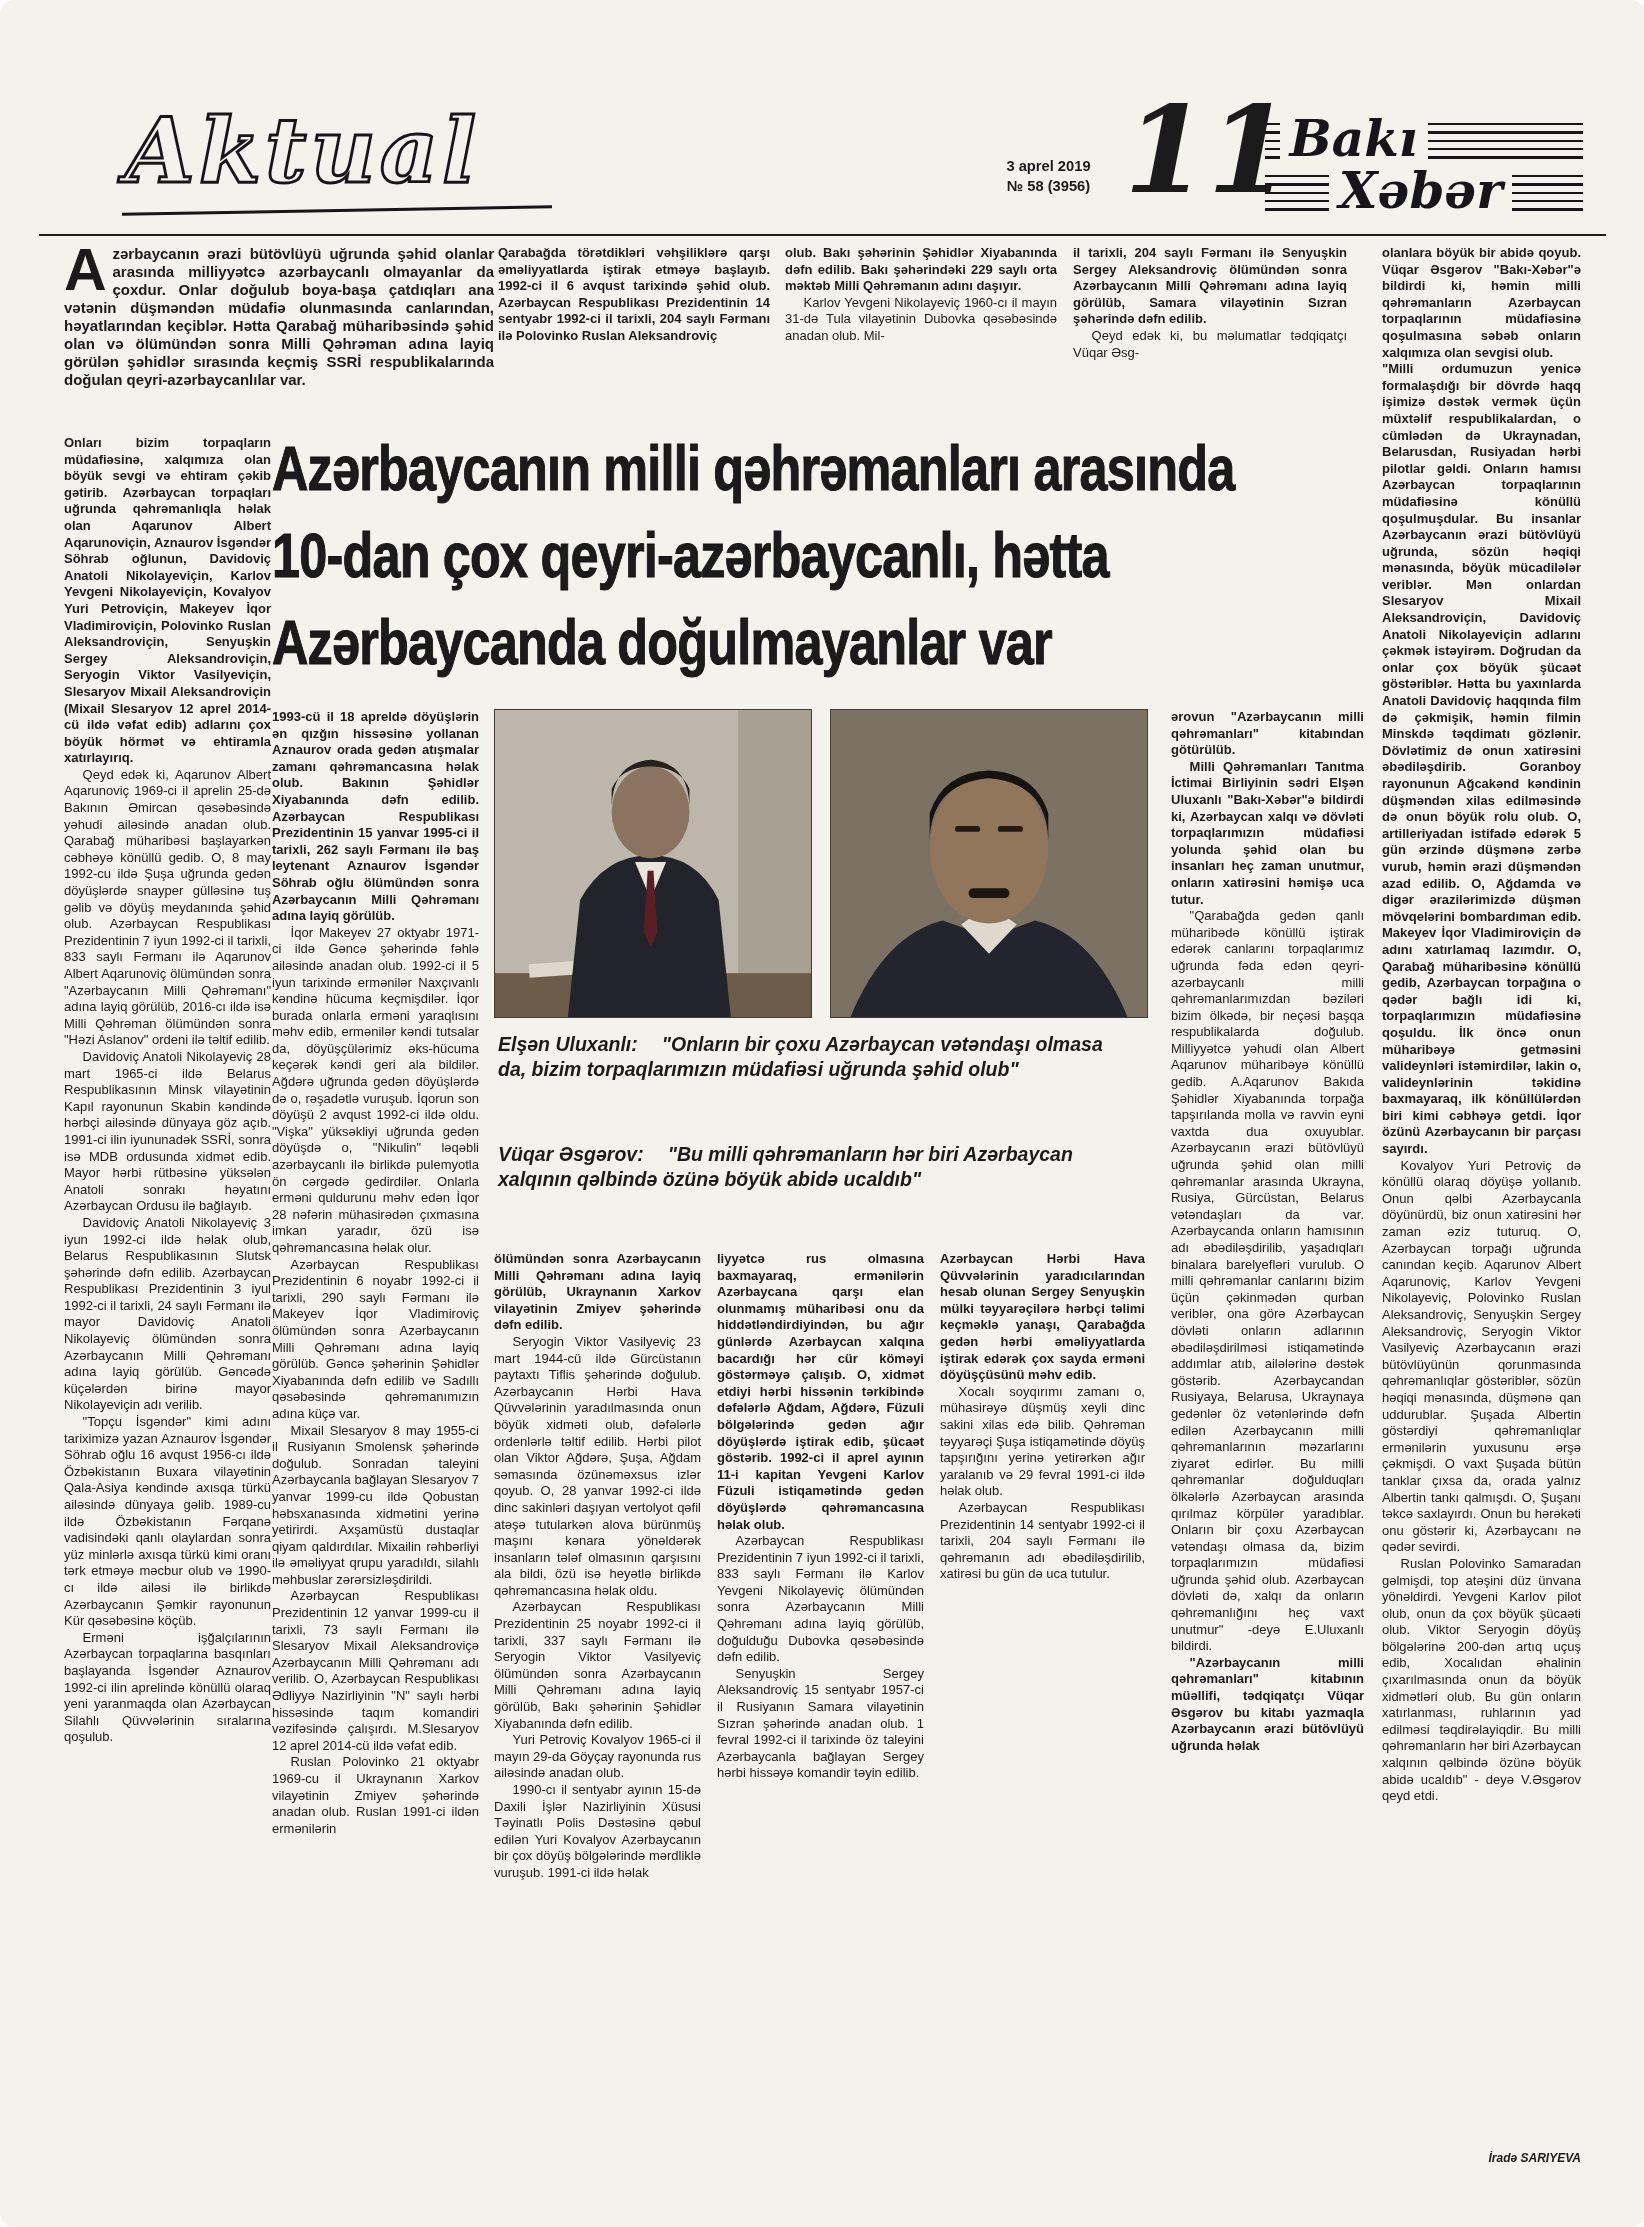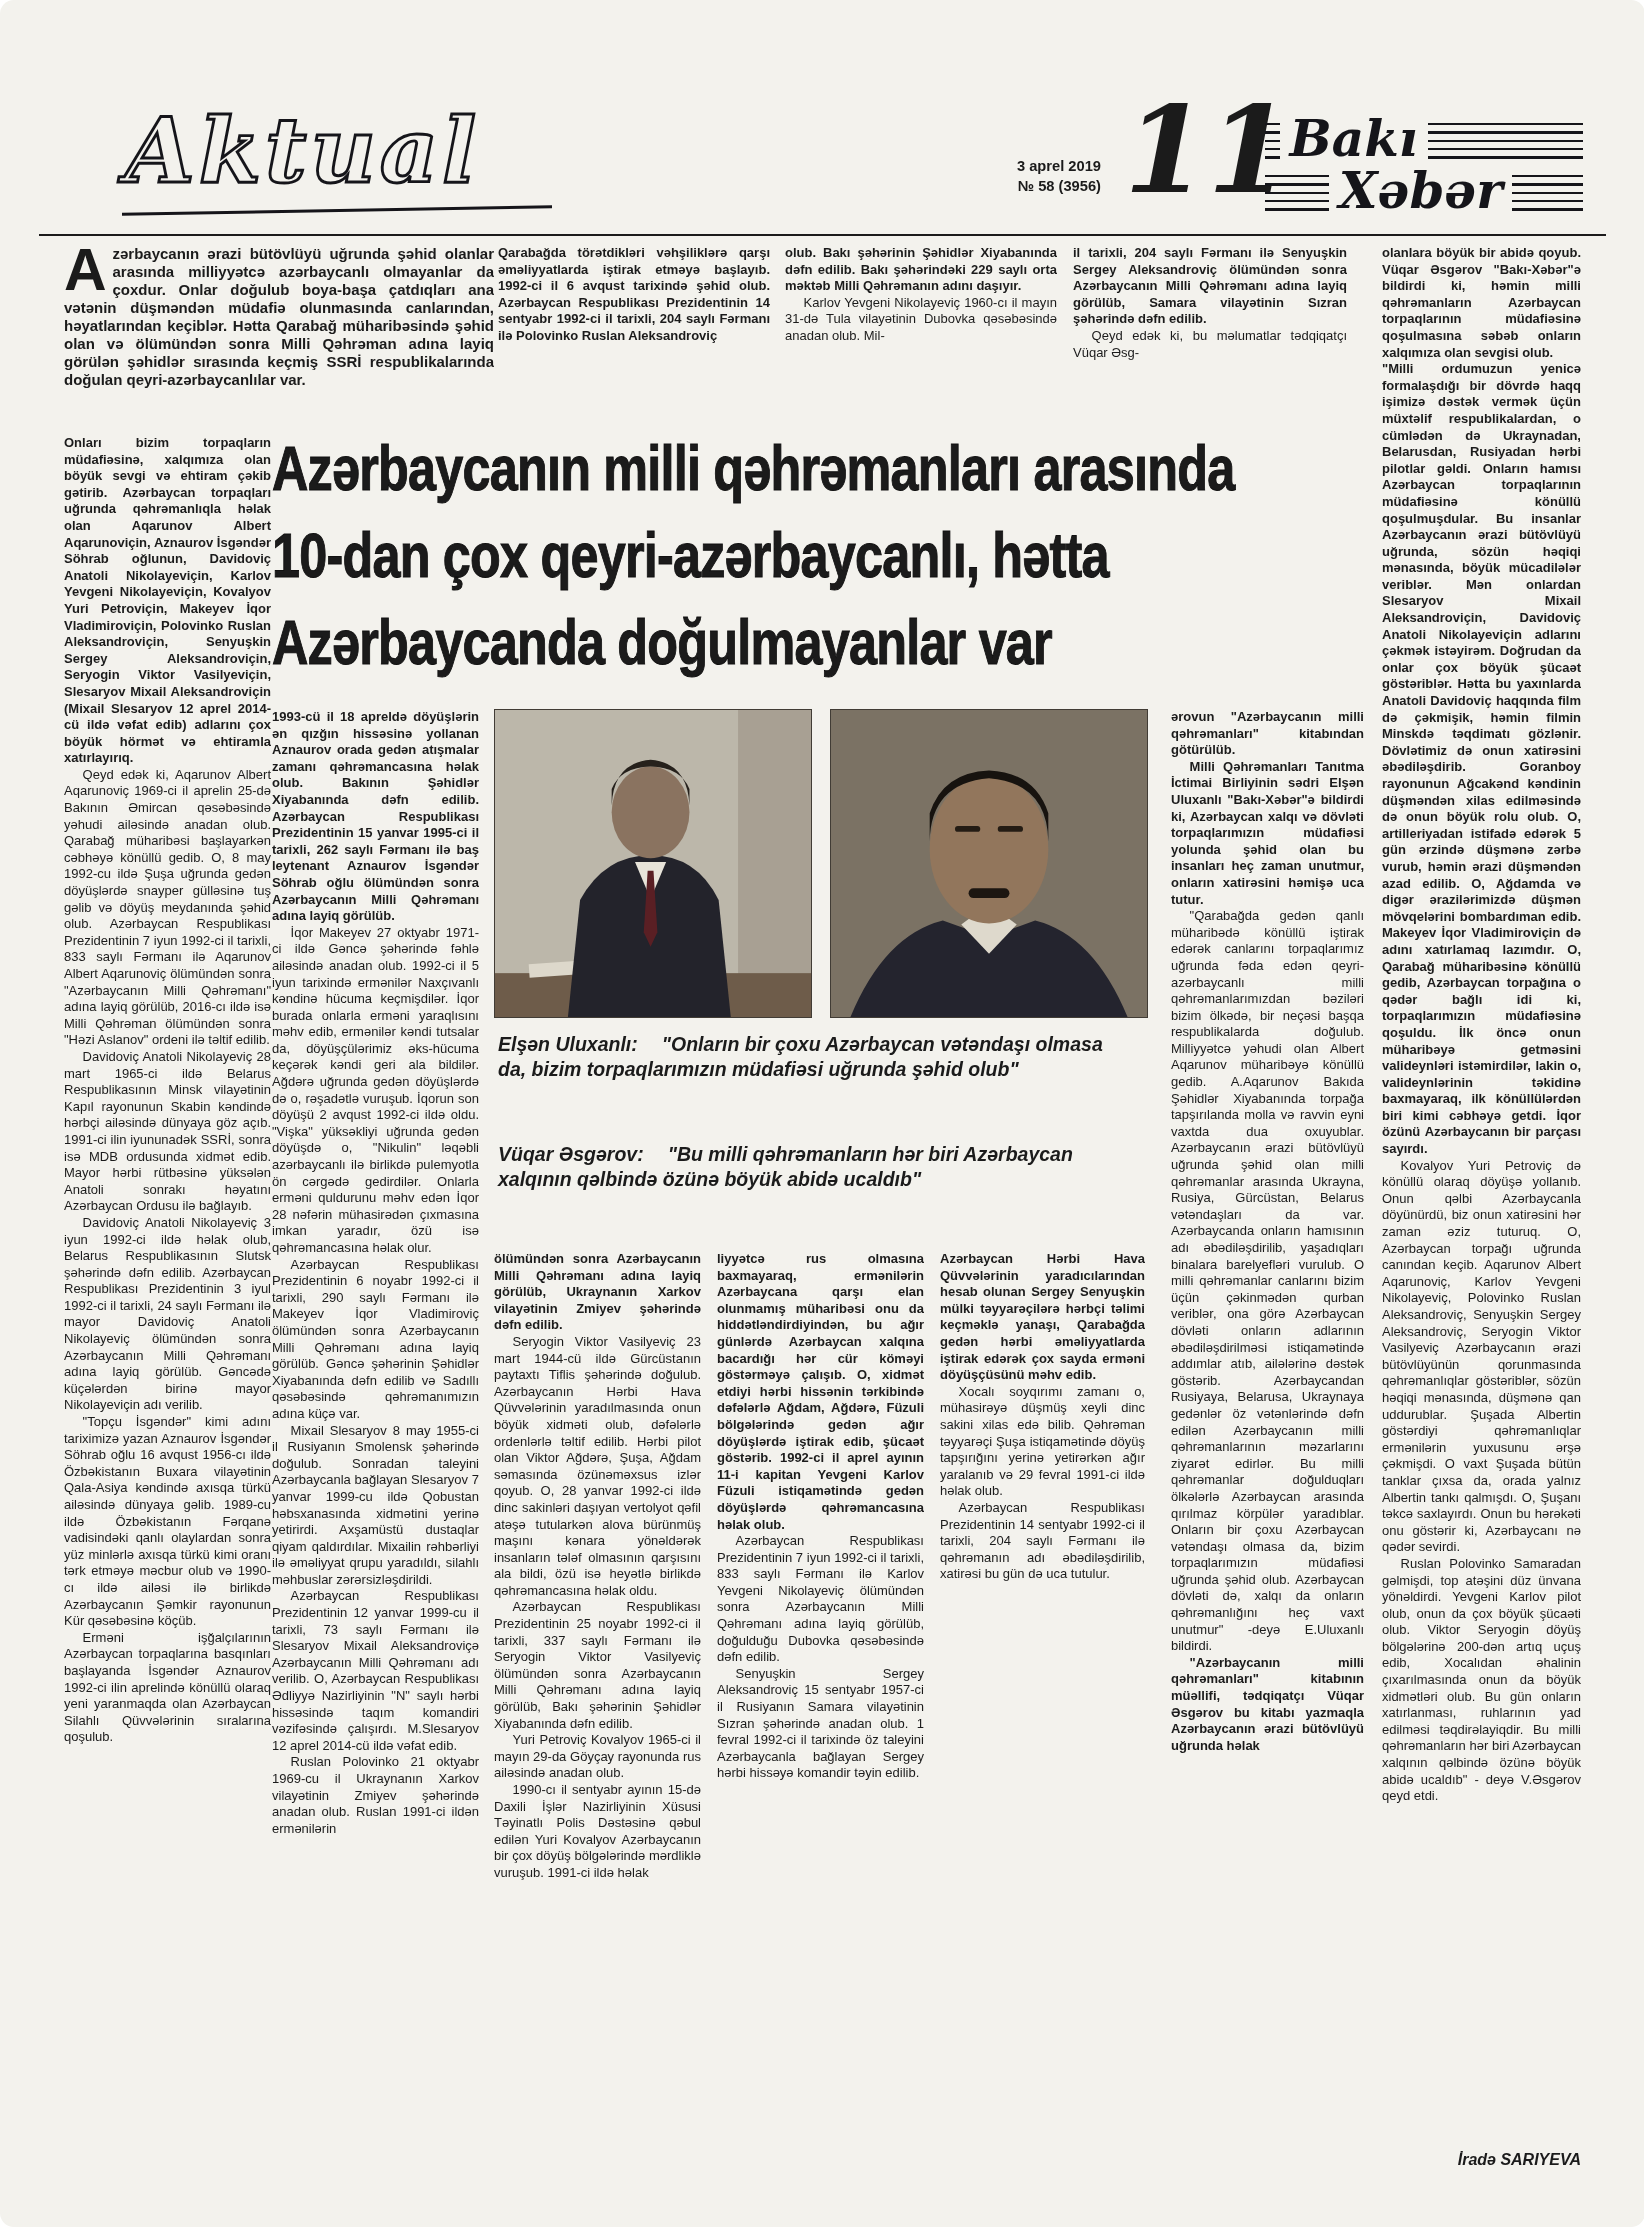--- a/index.html
+++ b/index.html
@@ -23,22 +23,22 @@
     font-size: 90px; line-height: 1;
     color: #f3f2ed;
     -webkit-text-stroke: 2.9px #15151a;
     letter-spacing: 3.9px;
   }
   .aktual-underline {
     position: absolute; left: 122px; top: 209px; width: 430px; height: 2.9px;
     background: #15151a; transform: skewY(-1deg);
   }
   .issue-block {
-    position: absolute; left: 954px; top: 157px; width: 147px;
-    text-align: right; font-weight: bold; font-size: 14.7px; line-height: 19.5px;
+    position: absolute; left: 975px; top: 157px; width: 147px;
+    text-align: center; font-weight: bold; font-size: 14.7px; line-height: 19.5px;
   }
   .pageno {
     position: absolute; left: 1124px; top: 90px;
     font-family: "DejaVu Serif", serif;
     font-style: italic; font-weight: bold; font-size: 120px; line-height: 1;
   }
   .brand { position: absolute; left: 1265px; top: 115px; width: 318px; }
   .brand-row { position: relative; height: 52px; }
   .stripes {
     position: absolute; left: 0; right: 0; top: 7.8px; bottom: 7.8px;
@@ -104,21 +104,21 @@
     position: absolute; left: 498px; width: 635px;
     font-weight: bold; font-style: italic; font-size: 19.5px; line-height: 25.4px;
   }
   #quote1 { top: 1032px; }
   #quote2 { top: 1142px; }
   .q-name { margin-right: 24px; }
 
   
   .signature {
     position: absolute; left: 1382px; top: 2151px; width: 199px;
-    text-align: right; font-weight: bold; font-style: italic; font-size: 16px;
+    text-align: right; font-weight: bold; font-style: italic; font-size: 12px;
     background: #f3f2ed;
   }
 </style>
 </head>
 <body>
 
 <div class="page">
 
   <div class="aktual">Aktual</div>
   <div class="aktual-underline"></div>

